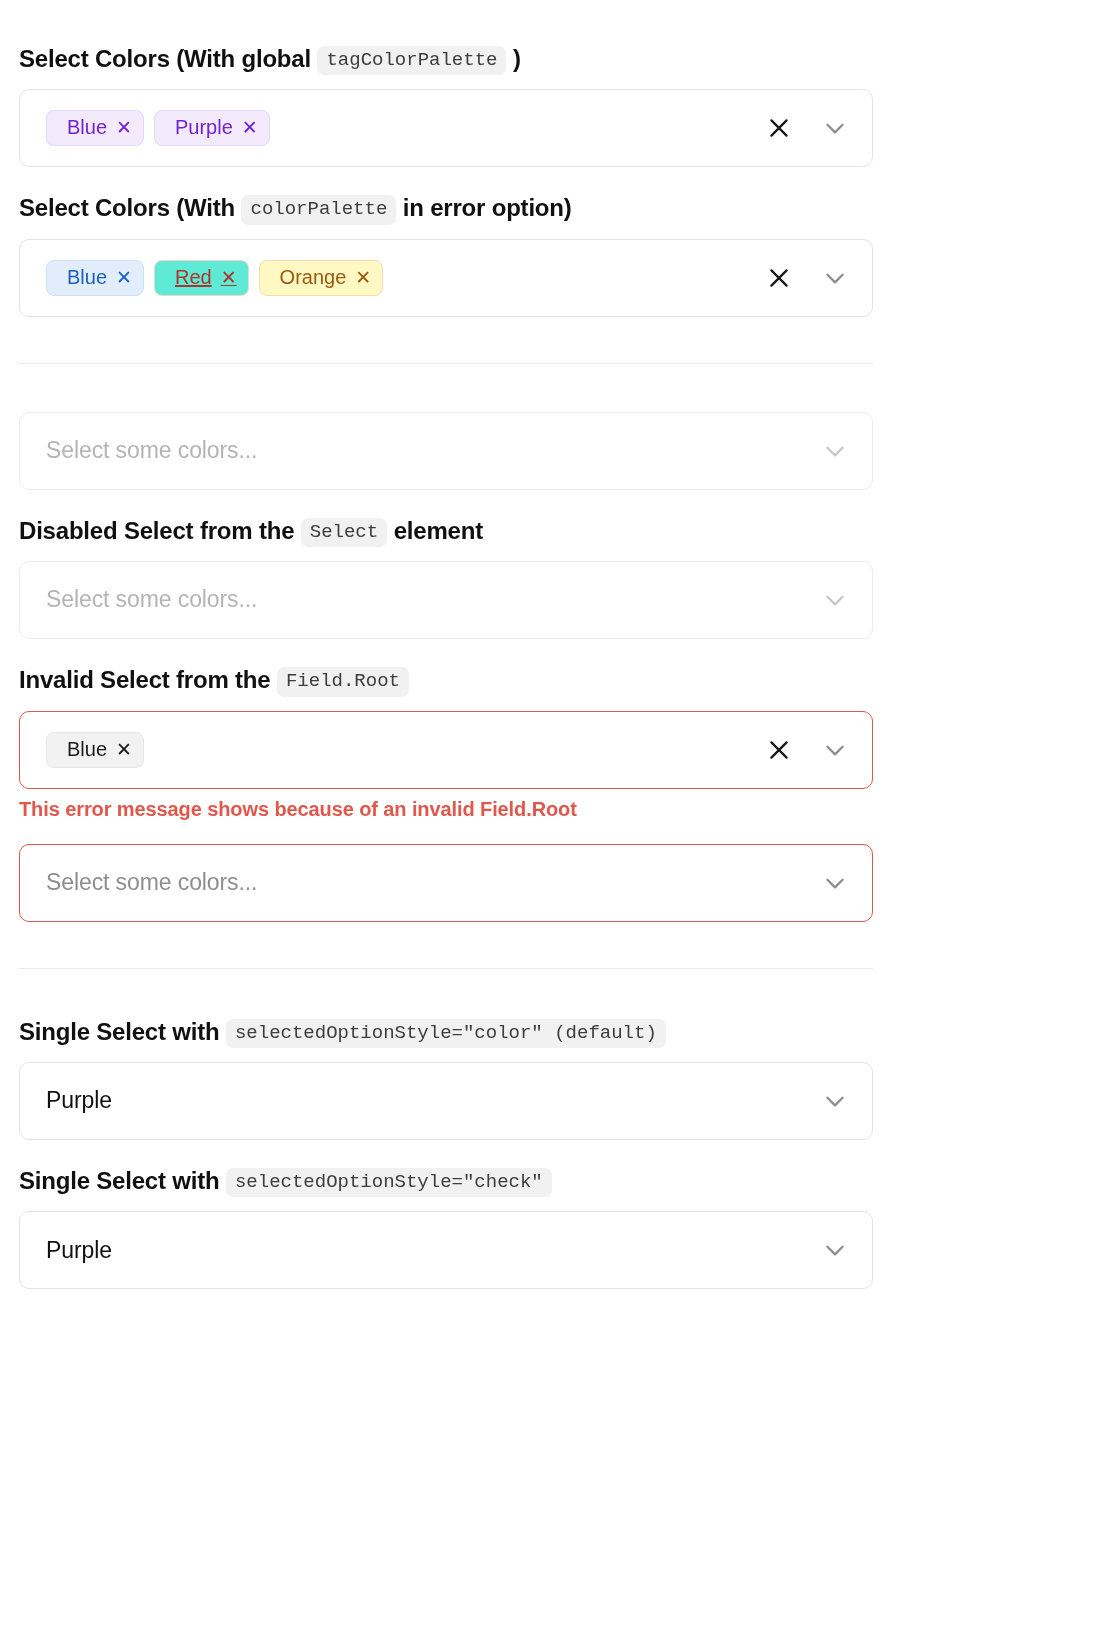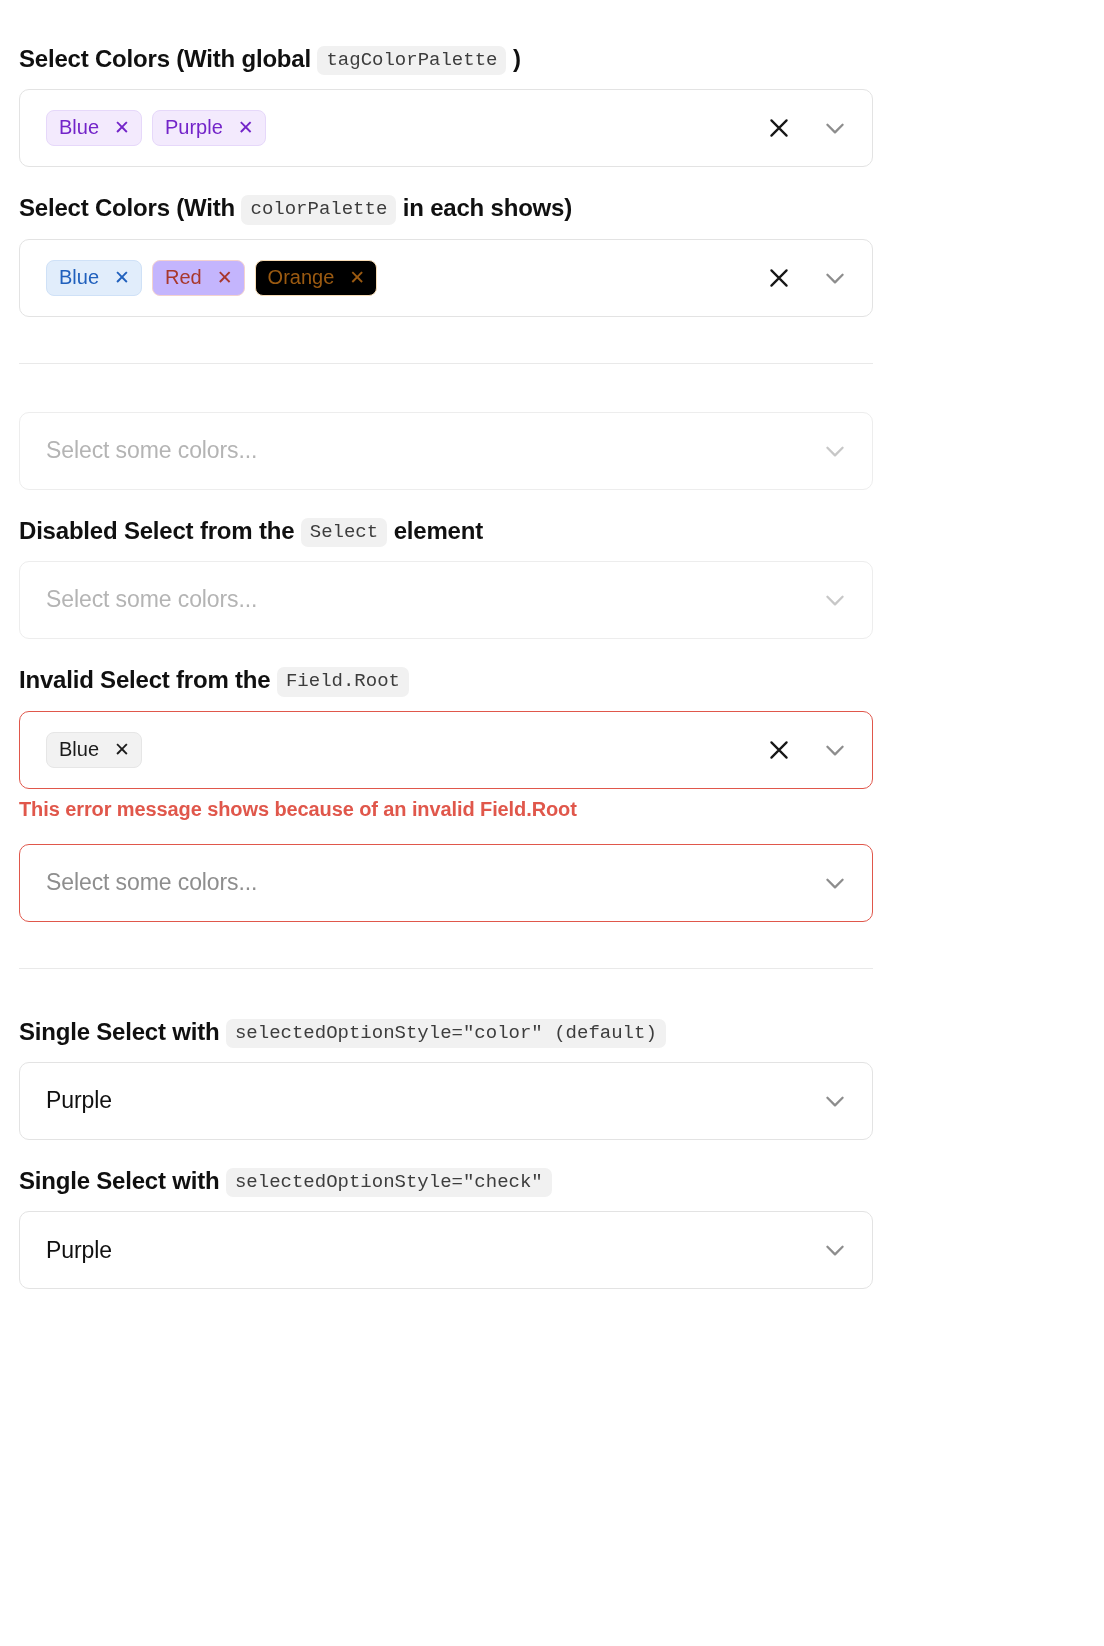--- a/index.html
+++ b/index.html
@@ -93,38 +93,38 @@
     font-size: 23px;
     color: #101010;
     line-height: 1.2;
     letter-spacing: -0.1px;
   }
 
   
   .tag {
     display: inline-flex;
     align-items: center;
-    gap: 15px;
+    gap: 9px;
     border-radius: 8px;
-    padding: 5px 11px 6px 12px;
+    padding: 5px 11px 6px 20px;
     font-size: 20px;
     line-height: 1.15;
     border: 1px solid transparent;
     white-space: nowrap;
   }
   .tag .tag-x {
     font-size: 19px;
     line-height: 1;
     display: inline-block;
     font-weight: 400;
   }
   .tag.purple { background:#f3eafd; border-color:#e6d8fa; color:#7324c9; }
   .tag.blue   { background:#e1edfb; border-color:#cfe1f7; color:#2060bd; }
-  .tag.red    { background:#c4b5fd; border-color:#f3d2cf; color:#a8372c; }
-  .tag.orange { background:#000000; border-color:#f7dcb6; color:#9b5a11; }
+  .tag.red    { background:#5eead4; border-color:#f3d2cf; color:#a8372c;text-decoration:underline; }
+  .tag.orange { background:#fef9c3; border-color:#f7dcb6; color:#9b5a11; }
   .tag.neutral{ background:#f2f2f2; border-color:#e6e6e6; color:#1b1b1b; }
 
   
   .icons {
     flex: 0 0 auto;
     display: flex;
     align-items: center;
     gap: 26px;
     padding-right: 6px;
   }
@@ -195,21 +195,21 @@
               </svg>
           </button>
         </div>
       </div>
     </div>
 
     <div class="field">
       <span class="label">
         <span>Select Colors (With</span>
         <span class="code">colorPalette</span>
-        <span>in each shows)</span>
+        <span>in error option)</span>
       </span>
       <div class="select">
         <div class="select-body">
           <span class="tag blue">
             <span>Blue</span>
             <span class="tag-x">✕</span>
           </span>
           <span class="tag red">
             <span>Red</span>
             <span class="tag-x">✕</span>

